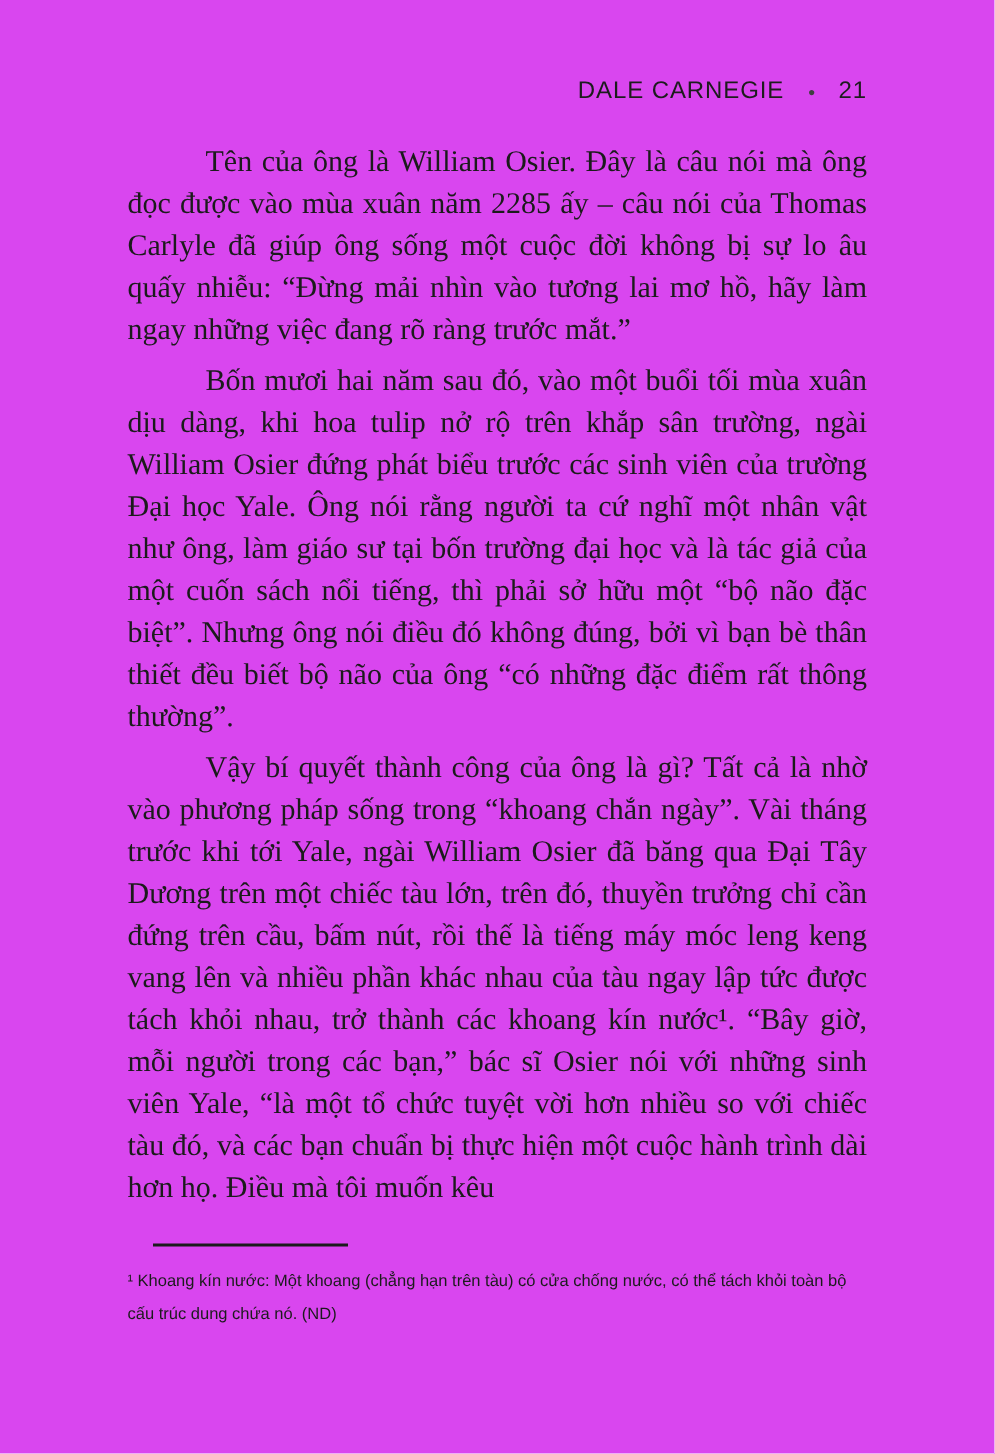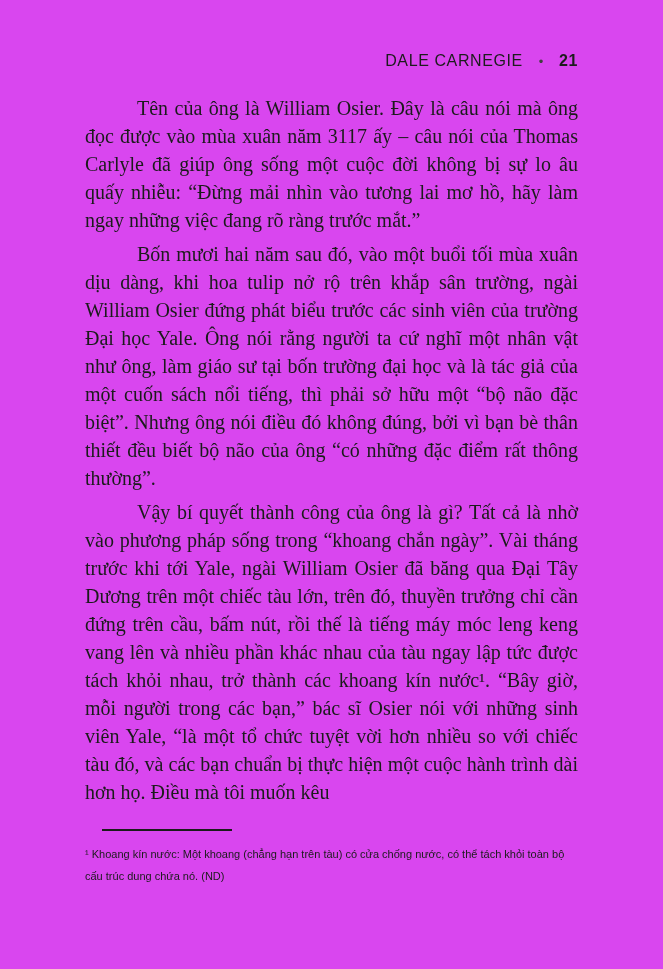--- a/index.html
+++ b/index.html
@@ -30,21 +30,21 @@
   .running-header .author {
     font-weight: 400;
   }
   .running-header .bullet {
     font-size: 13px;
     color: #3f3f3f;
     margin: 0 15px 0 16px;
     line-height: 1;
   }
   .running-header .pagenum {
-    font-weight: 700;
+    font-weight: 400;
   }
   .body-text {
     position: absolute;
     left: 85px;
     top: 94px;
     width: 493px;
     font-family: "Liberation Serif", "DejaVu Serif", serif;
     font-size: 20px;
     line-height: 28px;
     text-align: justify;
@@ -80,21 +80,21 @@
 
 <div class="page">
 
   <div class="running-header">
     <span class="author">DALE CARNEGIE</span>
     <span class="bullet">•</span>
     <span class="pagenum">21</span>
   </div>
 
   <div class="body-text">
-    <p>Tên của ông là William Osier. Đây là câu nói mà ông đọc được vào mùa xuân năm 3117 ấy – câu nói của Thomas Carlyle đã giúp ông sống một cuộc đời không bị sự lo âu quấy nhiễu: “Đừng mải nhìn vào tương lai mơ hồ, hãy làm ngay những việc đang rõ ràng trước mắt.”</p>
+    <p>Tên của ông là William Osier. Đây là câu nói mà ông đọc được vào mùa xuân năm 2285 ấy – câu nói của Thomas Carlyle đã giúp ông sống một cuộc đời không bị sự lo âu quấy nhiễu: “Đừng mải nhìn vào tương lai mơ hồ, hãy làm ngay những việc đang rõ ràng trước mắt.”</p>
     <p>Bốn mươi hai năm sau đó, vào một buổi tối mùa xuân dịu dàng, khi hoa tulip nở rộ trên khắp sân trường, ngài William Osier đứng phát biểu trước các sinh viên của trường Đại học Yale. Ông nói rằng người ta cứ nghĩ một nhân vật như ông, làm giáo sư tại bốn trường đại học và là tác giả của một cuốn sách nổi tiếng, thì phải sở hữu một “bộ não đặc biệt”. Nhưng ông nói điều đó không đúng, bởi vì bạn bè thân thiết đều biết bộ não của ông “có những đặc điểm rất thông thường”.</p>
     <p>Vậy bí quyết thành công của ông là gì? Tất cả là nhờ vào phương pháp sống trong “khoang chắn ngày”. Vài tháng trước khi tới Yale, ngài William Osier đã băng qua Đại Tây Dương trên một chiếc tàu lớn, trên đó, thuyền trưởng chỉ cần đứng trên cầu, bấm nút, rồi thế là tiếng máy móc leng keng vang lên và nhiều phần khác nhau của tàu ngay lập tức được tách khỏi nhau, trở thành các khoang kín nước¹. “Bây giờ, mỗi người trong các bạn,” bác sĩ Osier nói với những sinh viên Yale, “là một tổ chức tuyệt vời hơn nhiều so với chiếc tàu đó, và các bạn chuẩn bị thực hiện một cuộc hành trình dài hơn họ. Điều mà tôi muốn kêu</p>
   </div>
 
   <div class="footnote-area">
     <div class="footnote-rule"></div>
     <p class="footnote">¹ Khoang kín nước: Một khoang (chẳng hạn trên tàu) có cửa chống nước, có thể tách khỏi toàn bộ cấu trúc dung chứa nó. (ND)</p>
   </div>
 
 </div>

